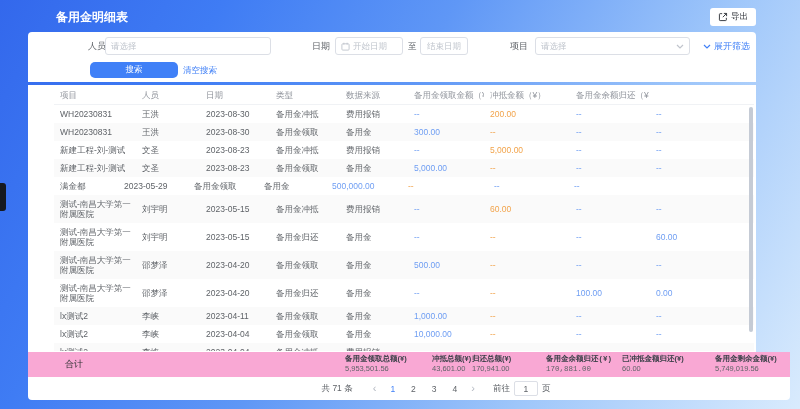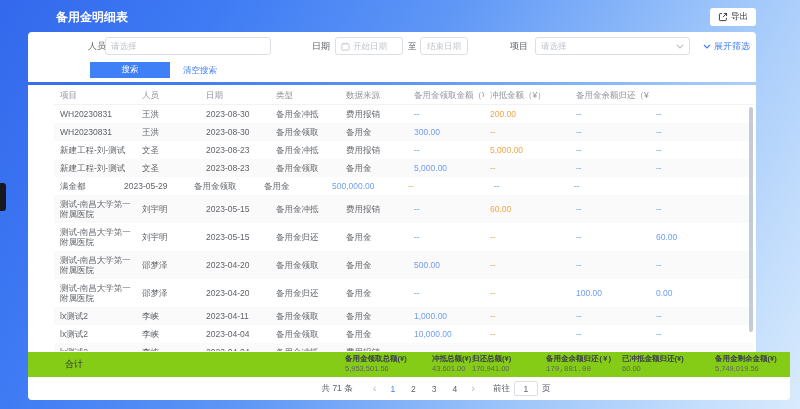--- a/index.html
+++ b/index.html
@@ -29,42 +29,42 @@
   }
   .inputbox input{
     border:none; outline:none; flex:1; min-width:0; font-size:8.5px; color:#5f6368;
     font-family:inherit; background:transparent;
   }
   .inputbox input::placeholder{ color:#bfc4cc; }
   .to-label{ position:absolute; top:5px; height:18px; line-height:18px; font-size:8.5px; color:#5f6368; }
   .expand-link{ position:absolute; left:675px; top:5px; height:18px; display:flex; align-items:center; gap:3px;
     font-size:9px; color:#4080f7; cursor:pointer; }
   .search-btn{
-    position:absolute; left:62px; top:30px; width:80px; height:16px;
-    background:#4080f7; color:#fff; border:none; border-radius:0; font-size:8.5px;
+    position:absolute; left:62px; top:30px; width:88px; height:16px;
+    background:#4080f7; color:#fff; border:none; border-radius:5px; font-size:8.5px;
     cursor:pointer; font-family:inherit;
   }
   .clear-link{ position:absolute; left:155px; top:30px; height:16px; line-height:16px;
     font-size:8.5px; color:#4080f7; cursor:pointer; text-decoration:none; }
 
   .tbl{ position:absolute; left:26px; top:0; width:700px; }
   .thead{ display:flex; height:20px; align-items:center; border-bottom:1px solid #f0f2f5; }
   .thead .cell{ font-size:8.5px; color:#8f939b; }
   .tbody{ height:246px; overflow:hidden; }
   .trow{ display:flex; align-items:center; }
   .trow:nth-child(even){ background:#fafafa; }
   .cell{ padding:4px 4px 4px 6px; font-size:8.5px; line-height:10px; color:#5f6368; overflow:hidden; }
   .c0{ width:82px; } .c1{ width:64px; white-space:nowrap; } .c2{ width:70px; white-space:nowrap; }
   .c3{ width:70px; white-space:nowrap; } .c4{ width:68px; white-space:nowrap; }
   .c5{ width:76px; white-space:nowrap; } .c6{ width:86px; white-space:nowrap; }
   .c7{ width:80px; white-space:nowrap; } .c8{ width:104px; white-space:nowrap; }
   .money-blue{ color:#6f9ef3; } .money-orange{ color:#f2a44c; }
   .scroll-thumb{ position:absolute; left:721px; top:22px; width:4px; height:225px; background:#c5cbd5; border-radius:2px; }
 
-  .summary-row{ position:relative; height:25px; background:#84cc16; }
+  .summary-row{ position:relative; height:25px; background:#f9a8d4; }
   .sum-label{ position:absolute; left:37px; top:0; height:25px; line-height:25px; font-size:9px; color:#303133; }
   .sum-cell{ position:absolute; top:2px; }
   .sum-cell .sl{ font-size:7.5px; color:#3d414a; font-weight:600; line-height:10px; white-space:nowrap; }
   .sum-cell .sv{ font-size:7.5px; color:#5f6368; line-height:10px; white-space:nowrap; }
 
   .pager{ height:23px; display:flex; align-items:center; justify-content:center; margin-left:54px;
     font-size:8.5px; color:#5f6368; }
   .pager .total{ margin-right:14px; }
   .arrow{ color:#b4b9c2; font-size:11px; margin:0 6px; cursor:pointer; line-height:1; }
   .page{ margin:0 8px; cursor:pointer; color:#5f6368; }

